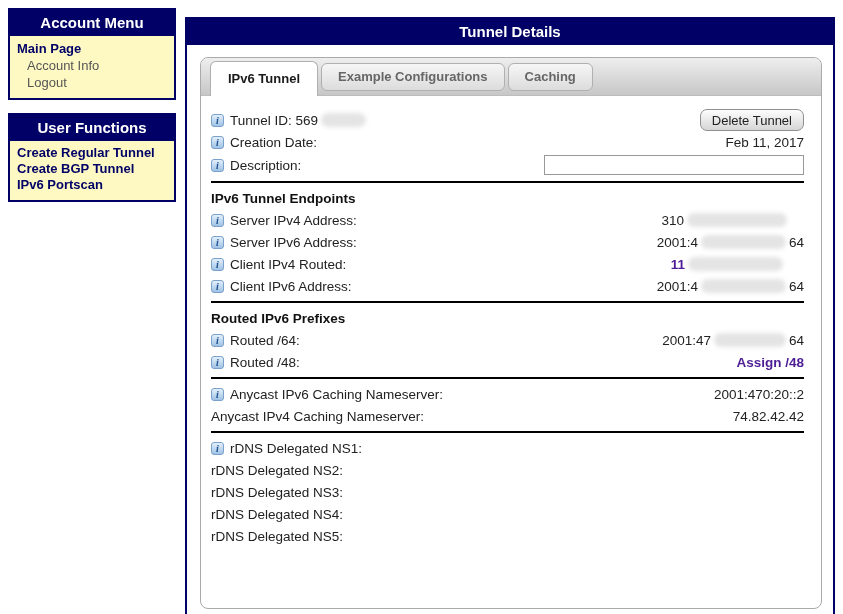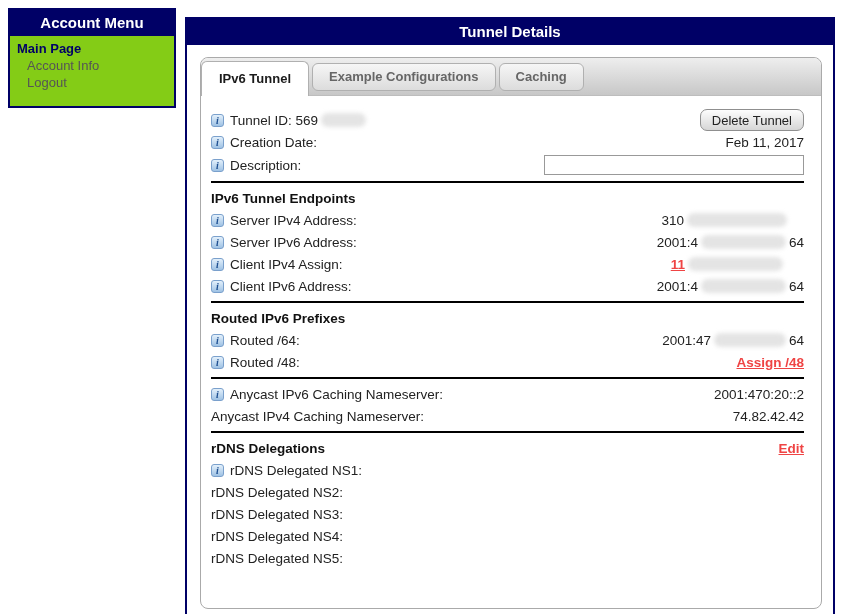--- a/index.html
+++ b/index.html
@@ -1,45 +1,45 @@
 <!DOCTYPE html>
 <html><head>
 <meta charset="utf-8">
 <style>
   * { margin:0; padding:0; box-sizing:border-box; }
   html,body { width:843px; height:614px; background:#fff; font-family:"Liberation Sans", sans-serif; }
   body { position:relative; }
 
   
   .sidebar { position:absolute; left:8px; top:8px; width:168px; }
-  .side-box { border:2px solid #000066; background:#84cc16; margin-bottom:13px; }
+  .side-box { border:2px solid #000066; background:#fef9c3; margin-bottom:13px; }
   .side-box-header { background:#000066; color:#fff; font-weight:bold; font-size:15px; text-align:center; padding:4px 0 5px; }
-  .side-box-body { padding:4px 7px 15px; }
+  .side-box-body { padding:4px 7px 7px; }
   .side-link { font-size:13px; line-height:17px; cursor:pointer; }
   .side-link.primary { color:#000066; font-weight:bold; }
   .side-link.secondary { color:#555; padding-left:10px; }
 
   
   .main-panel { position:absolute; left:185px; top:17px; width:650px; height:599px; border:2px solid #000066; background:#fff; }
   .main-header { background:#000066; color:#fff; font-weight:bold; font-size:15px; text-align:center; padding:4px 0 5px; }
 
   .tab-box { margin:12px 11px 0 13px; height:552px; border:1px solid #aaa; border-radius:8px; background:#fff; overflow:hidden; }
-  .tab-strip { display:flex; align-items:flex-end; height:38px; background:linear-gradient(180deg,#eeeeee,#c7c7c7); border-bottom:1px solid #bdbdbd; border-radius:7px 7px 0 0; }
+  .tab-strip { display:flex; align-items:flex-end; height:38px; padding-left:9px; background:linear-gradient(180deg,#eeeeee,#c7c7c7); border-bottom:1px solid #bdbdbd; border-radius:7px 7px 0 0; }
   .tab { font-size:13px; font-weight:bold; line-height:14px; border:1px solid #b0b0b0; border-radius:6px 6px 0 0; margin-right:3px; cursor:pointer; white-space:nowrap; }
   .tab.inactive { background:linear-gradient(180deg,#f6f6f6,#dcdcdc); color:#666; padding:6px 16px; margin-bottom:4px;border-radius:6px; }
   .tab.active { background:#fff; color:#1a1a1a; padding:10px 17px; margin-bottom:-1px; border-bottom:none; position:relative; z-index:2; }
 
   .tab-content { padding:13px 17px 0 10px; font-size:13.5px; color:#222; }
   .row { display:flex; align-items:center; height:22px; }
   .row.input-row { height:24px; }
   .row-label { display:inline-flex; align-items:center; white-space:nowrap; }
   .value { margin-left:auto; white-space:nowrap; display:inline-flex; align-items:center; }
   .section-heading { font-weight:bold; color:#111; }
   .sep { border-top:2px solid #000; margin:4px 0; }
-  .link { color:#ef4444; font-weight:bold; text-decoration:underline; cursor:pointer; }
+  .link { color:#4c1d95; font-weight:bold; cursor:pointer; }
 
   .info-icon { width:13px; height:13px; flex:0 0 13px; margin-right:6px; border-radius:3px;
     background:linear-gradient(180deg,#e3f0fb,#9fc2e4); border:1px solid #7aa0cc; color:#1d4f91;
     font-family:"Liberation Serif", serif; font-style:italic; font-weight:bold; font-size:10px;
     line-height:11px; text-align:center; cursor:pointer; }
 
   .redact { display:inline-block; height:14px; border-radius:7px; background:#e4e4e4; filter:blur(2px); margin:0 3px; }
 
   .delete-btn { font-size:13px; color:#222; background:linear-gradient(180deg,#fdfdfd,#d6d6d6);
     border:1px solid #8f8f8f; border-radius:7px; padding:2px 11px; height:22px; cursor:pointer;
@@ -53,20 +53,28 @@
 
 <div class="sidebar">
   <div class="side-box">
     <div class="side-box-header">Account Menu</div>
     <div class="side-box-body">
       <div class="side-link primary">Main Page</div>
       <div class="side-link secondary">Account Info</div>
       <div class="side-link secondary">Logout</div>
     </div>
   </div>
+  <div class="side-box">
+    <div class="side-box-header">User Functions</div>
+    <div class="side-box-body">
+      <div class="side-link primary" style="line-height:16px">Create Regular Tunnel</div>
+      <div class="side-link primary" style="line-height:16px">Create BGP Tunnel</div>
+      <div class="side-link primary" style="line-height:16px">IPv6 Portscan</div>
+    </div>
+  </div>
 </div>
 
 <div class="main-panel">
   <div class="main-header">Tunnel Details</div>
 
   <div class="tab-box">
     <div class="tab-strip">
       <div class="tab active">IPv6 Tunnel</div>
       <div class="tab inactive">Example Configurations</div>
       <div class="tab inactive">Caching</div>
@@ -126,21 +134,21 @@
         <span class="value">
           <span>2001:4</span>
           <span class="redact" style="width:85px"></span>
           <span>64</span>
         </span>
       </div>
 
       <div class="row">
         <span class="row-label">
           <span class="info-icon">i</span>
-          <span>Client IPv4 Assign:</span>
+          <span>Client IPv4 Routed:</span>
         </span>
         <span class="value" style="margin-right:18px">
           <span class="link">11</span>
           <span class="redact" style="width:95px"></span>
         </span>
       </div>
 
       <div class="row">
         <span class="row-label">
           <span class="info-icon">i</span>
@@ -192,26 +200,20 @@
 
       <div class="row">
         <span class="row-label">
           <span>Anycast IPv4 Caching Nameserver:</span>
         </span>
         <span class="value">74.82.42.42</span>
       </div>
 
       <div class="sep"></div>
 
-      <div class="row">
-        <span class="section-heading">rDNS Delegations</span>
-        <span class="value">
-          <span class="link">Edit</span>
-        </span>
-      </div>
 
       <div class="row">
         <span class="row-label">
           <span class="info-icon">i</span>
           <span>rDNS Delegated NS1:</span>
         </span>
       </div>
       <div class="row">
         <span class="row-label">
             <span>rDNS Delegated NS2:</span>

